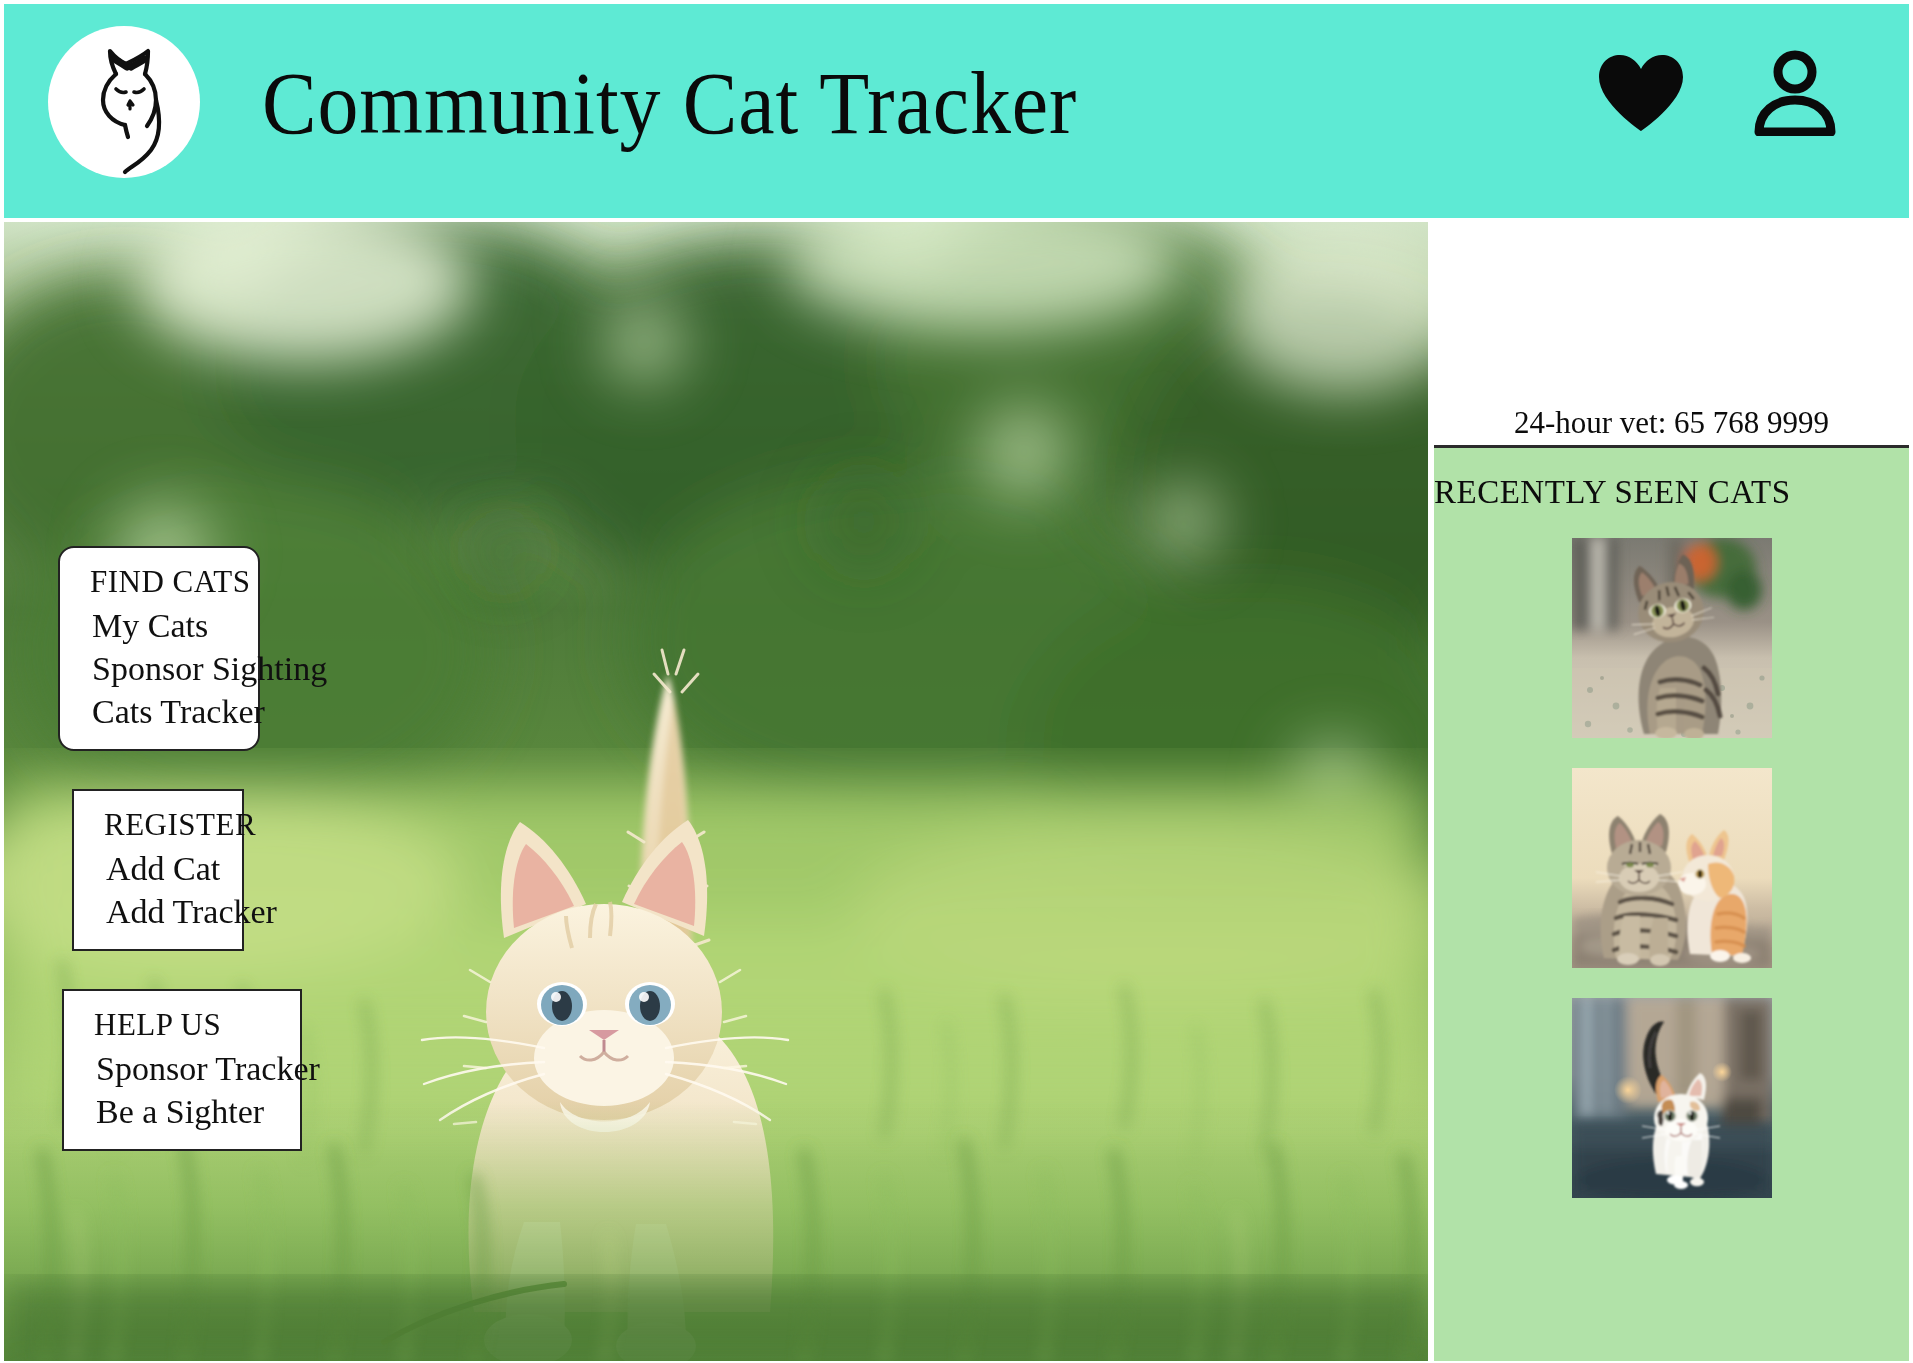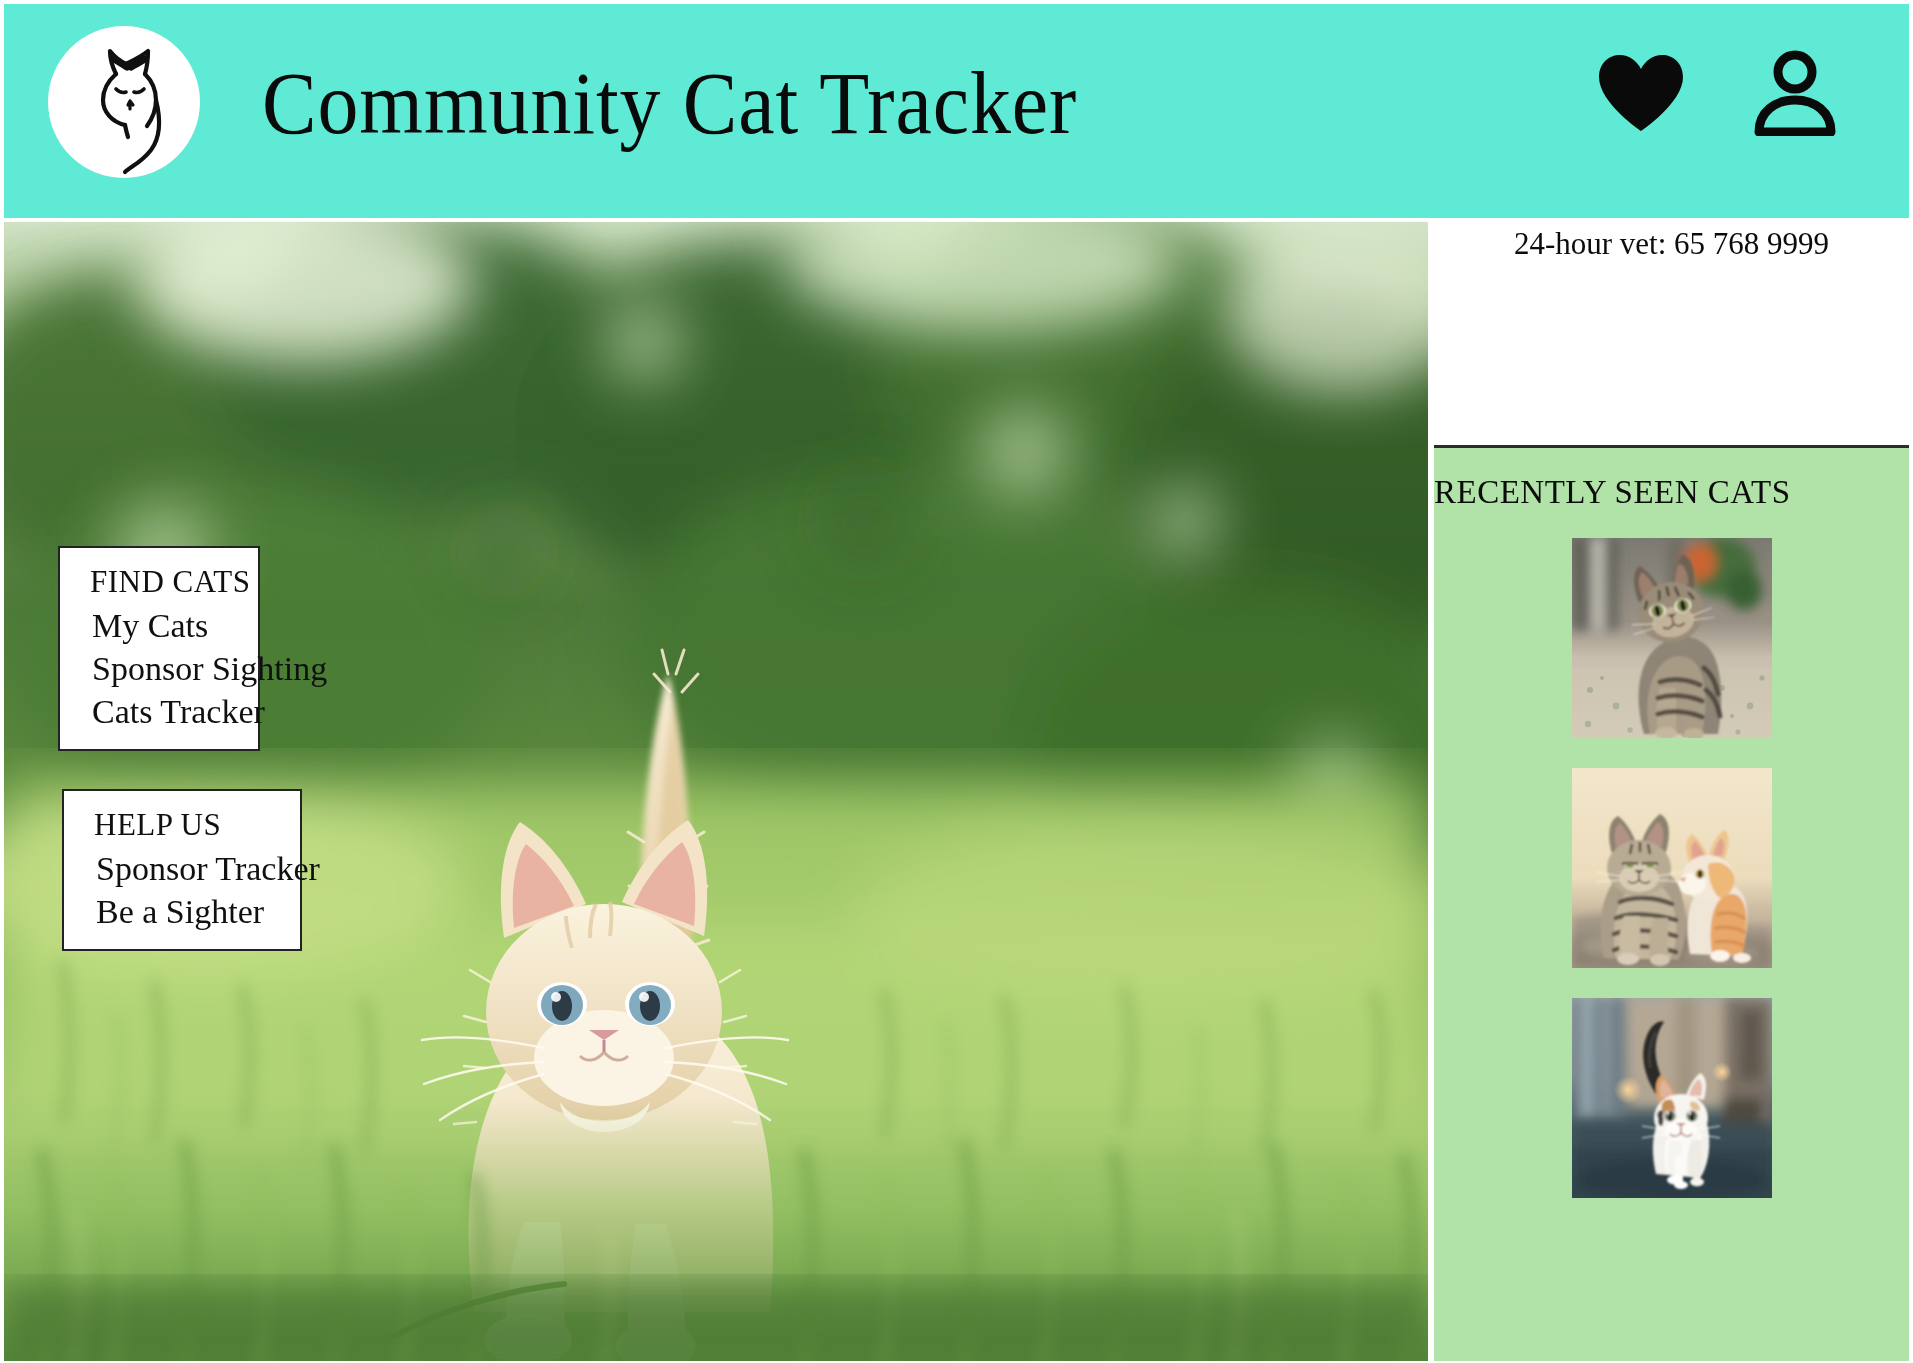--- a/index.html
+++ b/index.html
@@ -82,21 +82,21 @@
     align-items:flex-start;
     gap:0;
     z-index:6;
   }
   .nav-card {
     background:#ffffff;
     border:2px solid #222222;
     padding:12px 28px 16px 16px;
     color:#101010;
   }
-  .nav-card.c1 { width:202px; }
+  .nav-card.c1 { width:202px;border-radius:16px; }
   .nav-card.c2 { width:172px; margin-top:38px; margin-left:14px; }
   .nav-card.c3 { width:240px; margin-top:38px; margin-left:4px; }
 
   .nav-title {
     font-size:31px;
     line-height:44px;
     letter-spacing:0.5px;
     padding-left:14px;
     white-space:nowrap;
   }
@@ -116,21 +116,21 @@
   }
 
   .emergency {
     position:absolute;
     left:0; top:0;
     width:475px; height:226px;
     background:#ffffff;
     border-bottom:3px solid #2b2b2b;
     display:flex;
     flex-direction:column;
-    justify-content:space-between;
+    justify-content:flex-end;
     align-items:center;
     gap:6px;
   }
   .emergency-line {
     font-size:31px;
     line-height:44px;
     color:#0c0c0c;
     white-space:nowrap;
     text-align:center;
   }
@@ -442,20 +442,25 @@
 
     <div class="nav-stack">
 
       <div class="nav-card c1">
         <div class="nav-title">FIND CATS</div>
         <div class="nav-link">My Cats</div>
         <div class="nav-link">Sponsor Sighting</div>
         <div class="nav-link">Cats Tracker</div>
       </div>
 
+      <div class="nav-card c2">
+        <div class="nav-title">REGISTER</div>
+        <div class="nav-link">Add Cat</div>
+        <div class="nav-link">Add Tracker</div>
+      </div>
 
       <div class="nav-card c3">
         <div class="nav-title">HELP US</div>
         <div class="nav-link">Sponsor Tracker</div>
         <div class="nav-link">Be a Sighter</div>
       </div>
 
     </div>
   </div>
 

